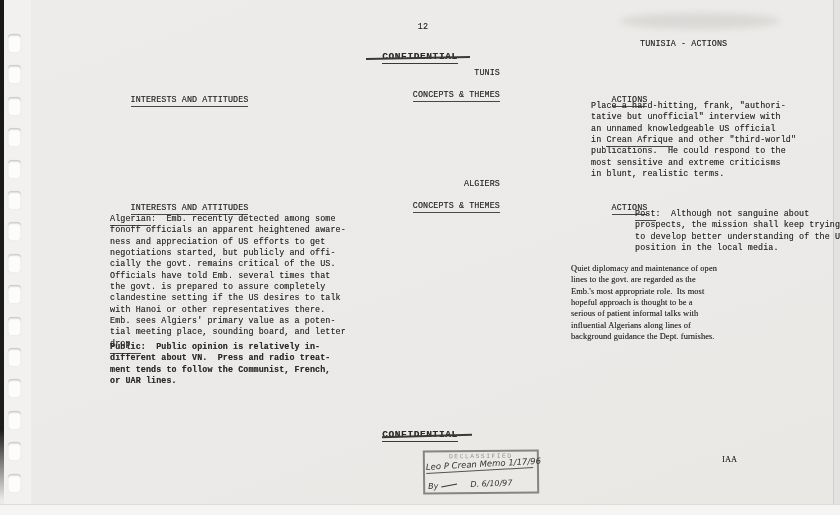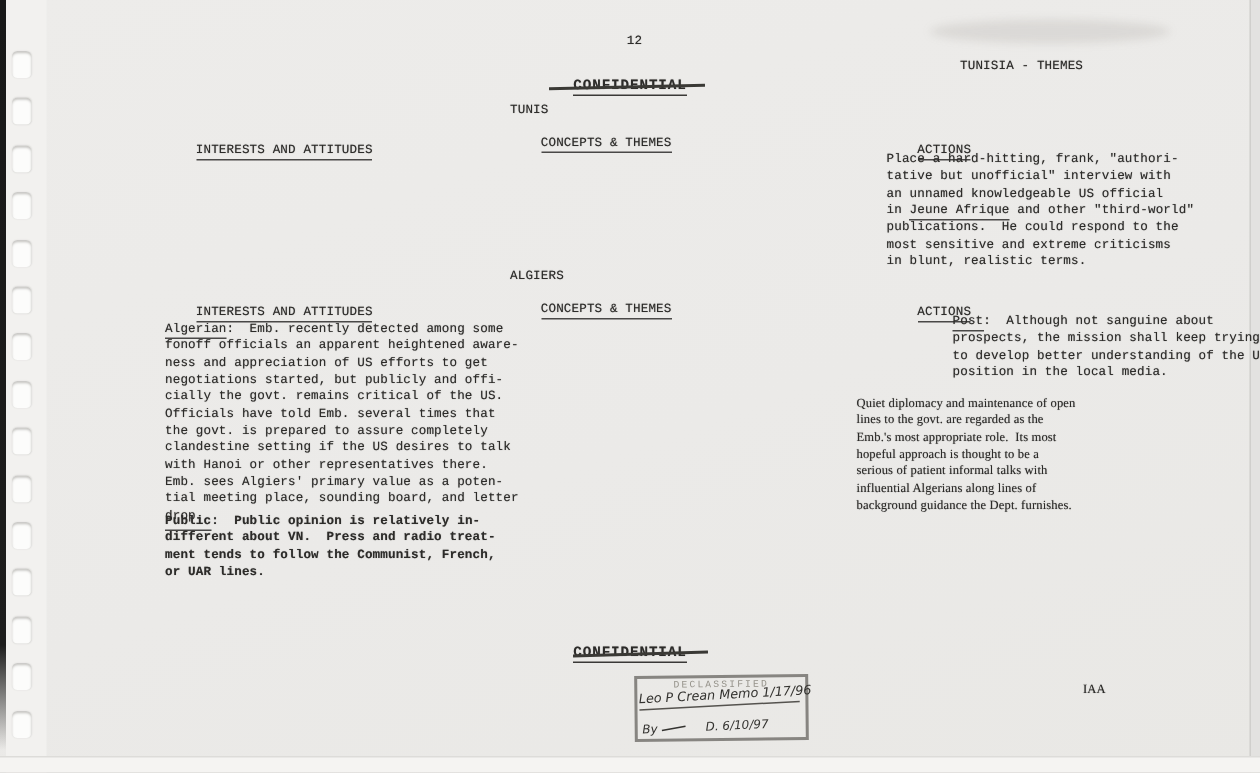--- a/index.html
+++ b/index.html
@@ -2,21 +2,21 @@
 <html><head>
 <meta charset="utf-8">
 <style>
   html,body{margin:0;padding:0;background:#d8d7d5;}
   #page{position:relative;width:840px;height:515px;overflow:hidden;
         background:linear-gradient(160deg,#edecea 0%,#ebeae8 55%,#e9e8e5 100%);
         font-family:"Liberation Mono",monospace;}
   .tw{position:absolute;font-family:"Liberation Mono",monospace;font-size:8.4px;
       line-height:11.35px;color:#2c2b29;letter-spacing:.1px;white-space:pre;
       text-shadow:0 0 .6px rgba(44,43,41,.55);}
-  .ctr{text-align:left;width:160px;left:340px;}
+  .ctr{text-align:right;width:160px;left:340px;}
   .ul{border-bottom:1px solid rgba(45,44,42,.85);padding-bottom:.5px;}
   .classif{position:absolute;width:160px;left:340px;text-align:center;
       font-family:"Liberation Mono",monospace;font-weight:bold;font-size:9.5px;
       letter-spacing:.6px;color:#2c2b29;text-shadow:0 0 .6px rgba(44,43,41,.5);}
   .classif span{border-bottom:1.2px solid #3a3937;padding-bottom:1px;}
   .strike{position:absolute;height:1.6px;background:#3a3935;}
   
   #edge-black{position:absolute;left:0;top:0;width:4px;height:500px;
       background:linear-gradient(180deg,#181818 0%,#1d1d1c 86%,rgba(29,29,28,0) 100%);}
   #margin-strip{position:absolute;left:4px;top:0;width:27px;height:515px;background:#f2f1ef;}
@@ -67,21 +67,21 @@
       <div class="hole" style="top: 410.8px;"></div>
       <div class="hole" style="top: 442.2px;"></div>
       <div class="hole" style="top: 473.6px;"></div>
     </div>
   <div id="edge-right"></div>
   <div id="edge-bottom"></div>
   <div id="smudge"></div>
 
   <div class="tw" style="left:413px;top:22px;width:20px;text-align:center;">12</div>
 
-  <div class="tw" style="left:640px;top:39px;">TUNISIA - THEMES</div>
+  <div class="tw" style="left:640px;top:39px;">TUNISIA - ACTIONS</div>
 
   <div class="classif" style="top:51px;">
     <span>CONFIDENTIAL</span>
   </div>
   <div class="strike" style="left:366px;top:57px;width:104px;transform:rotate(-1.2deg);"></div>
 
   <div class="tw ctr" style="top:68px;">TUNIS</div>
   <div class="tw ctr" style="top:79px;">
     <span class="ul">CONCEPTS &amp; THEMES</span>
   </div>
@@ -90,21 +90,21 @@
     <span class="ul">INTERESTS AND ATTITUDES</span>
   </div>
 
   <div class="tw" style="left:591px;top:84px;">
     <span class="ul">ACTIONS</span>
   </div>
 
   <div class="tw" style="left:591px;top:101px;"><span>Place a hard-hitting, frank, "authori-
 tative but unofficial" interview with
 an unnamed knowledgeable US official
-in </span><span class="ul">Jeune Afrique</span><span> and other "third-world"
+in </span><span class="ul">Crean Afrique</span><span> and other "third-world"
 publications.  He could respond to the
 most sensitive and extreme criticisms
 in blunt, realistic terms.</span></div>
 
   <div class="tw ctr" style="top:179px;">ALGIERS</div>
   <div class="tw ctr" style="top:190px;">
     <span class="ul">CONCEPTS &amp; THEMES</span>
   </div>
 
   <div class="tw" style="left:110px;top:192px;">

